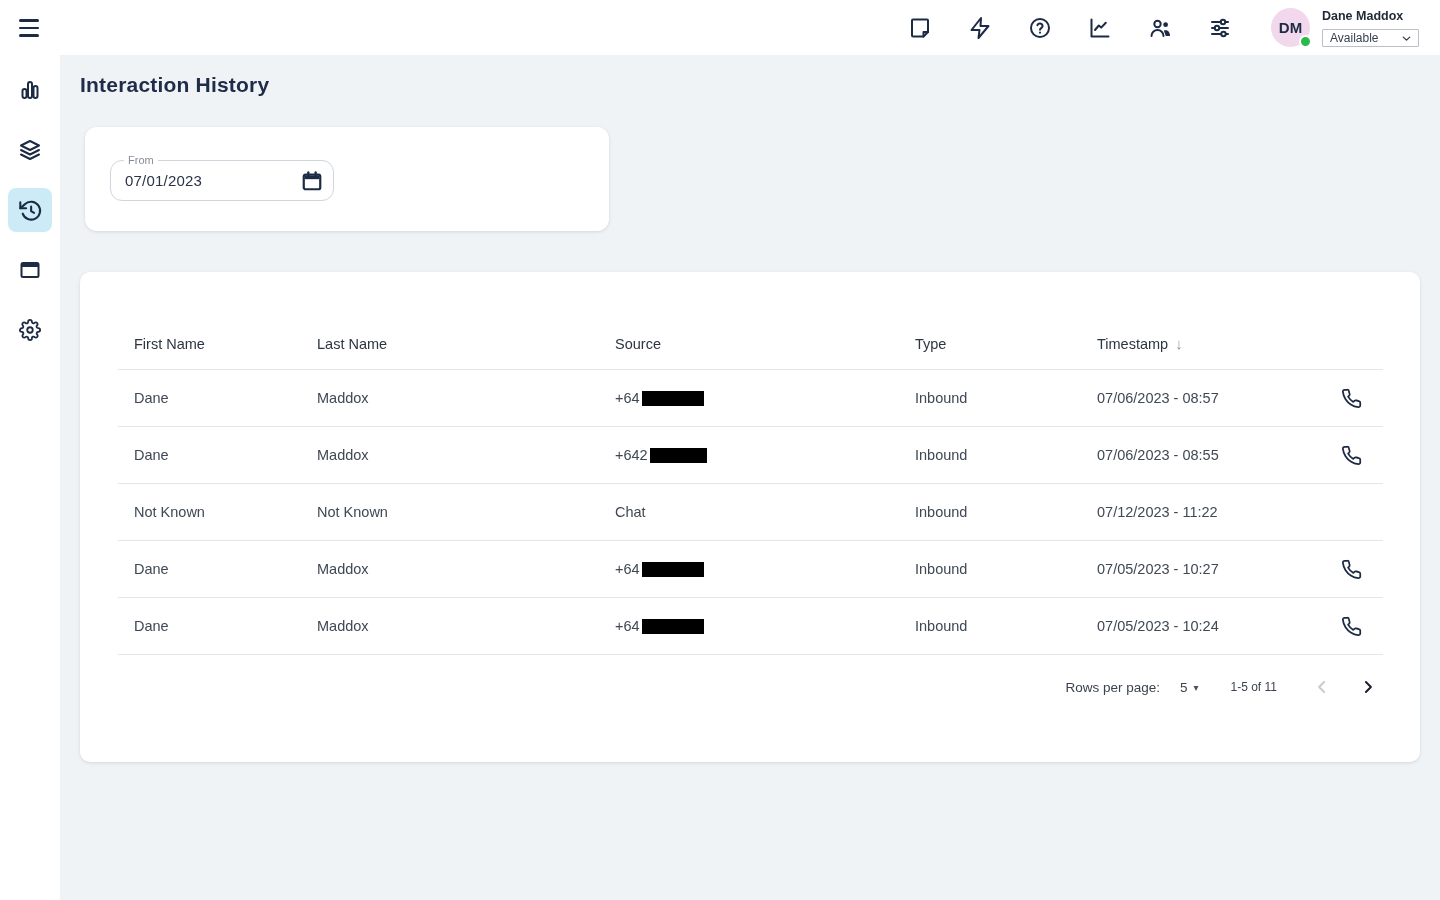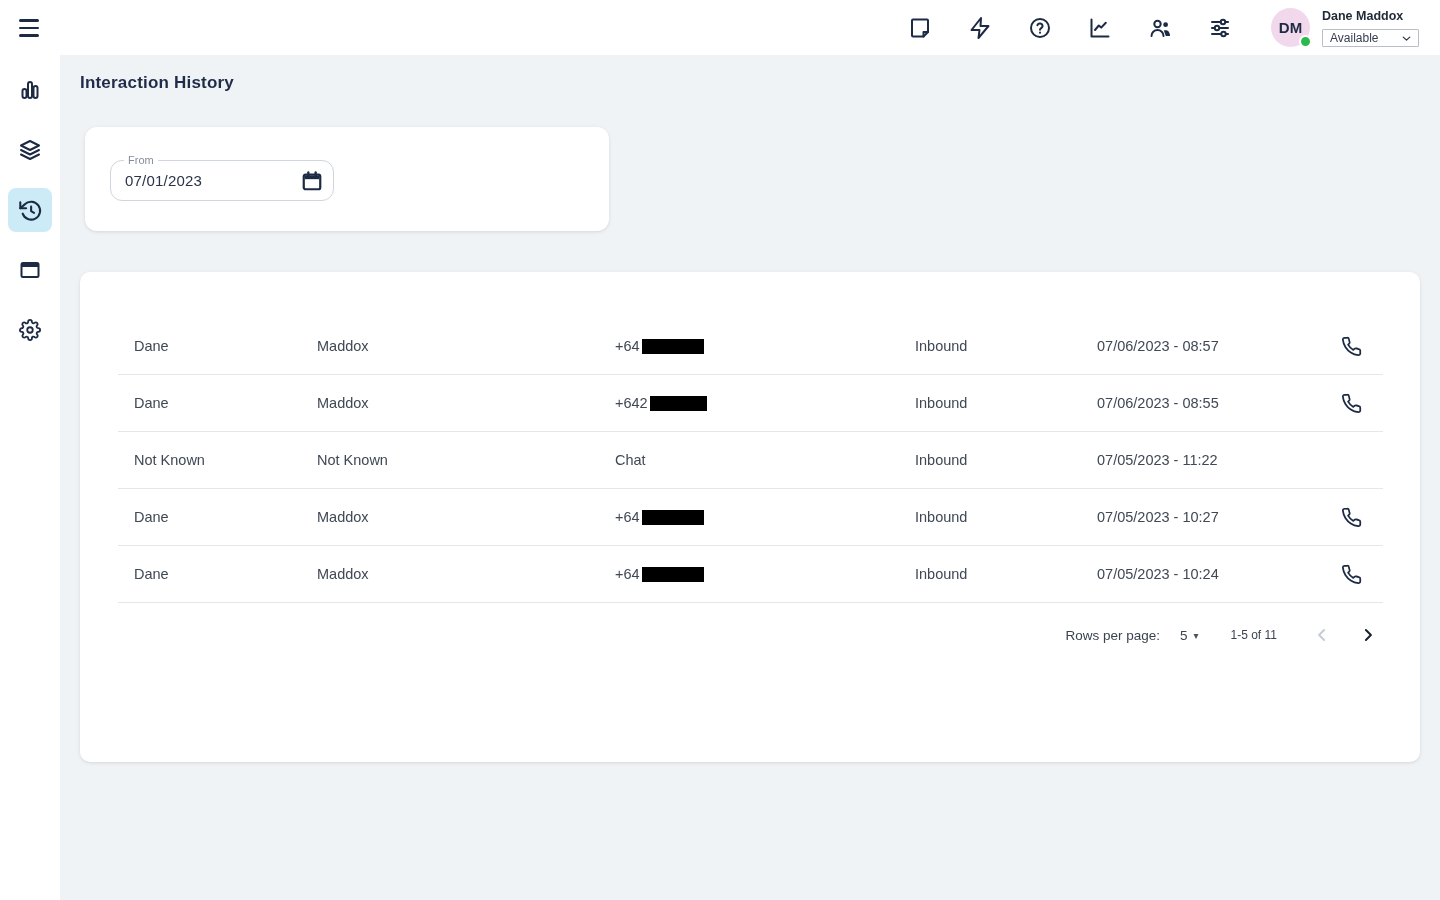--- a/index.html
+++ b/index.html
@@ -17,21 +17,21 @@
   .user-name { position:absolute; left:1322px; top:9px; font-size:12.5px; font-weight:bold; color:#1f2937; }
   .status-select { position:absolute; left:1322px; top:29px; width:97px; height:18px; border:1px solid #b9bec7; border-radius:1px; background:#ffffff; display:flex; align-items:center; justify-content:space-between; padding:0 5px 0 7px; font-size:12px; color:#374151; cursor:pointer; }
 
   
   .sidebar { position:absolute; left:0; top:55px; width:60px; height:845px; background:#ffffff; z-index:2; }
   .nav-item { position:absolute; left:8px; width:44px; height:44px; border-radius:8px; display:flex; align-items:center; justify-content:center; cursor:pointer; background:transparent; border:none; }
   .nav-item.active { background:#cdeaf7; }
 
   
   .content { position:absolute; left:60px; top:55px; width:1380px; height:845px; background:#f0f3f5; }
-  .page-title { position:absolute; left:20px; top:18px; font-size:17px; font-weight:bold; color:#1f2c49; letter-spacing:.2px; }
+  .page-title { position:absolute; left:20px; top:18px; font-size:21px; font-weight:bold; color:#1f2c49; letter-spacing:.2px; }
 
   .filter-card { position:absolute; left:25px; top:72px; width:524px; height:104px; background:#ffffff; border-radius:12px; box-shadow:0 1px 4px rgba(20,30,50,.08), 0 1px 2px rgba(20,30,50,.05); }
   .date-field { position:absolute; top:33px; width:224px; height:41px; border:1px solid #cfd6dd; border-radius:12px; background:#ffffff; cursor:text; }
   .date-field.from { left:25px; }
   .date-field.to { left:270px; }
   .date-label { position:absolute; top:-7px; left:13px; background:#ffffff; padding:0 4px; font-size:11px; color:#858d99; line-height:12px; }
   .date-value { position:absolute; left:14px; top:0; line-height:39px; font-size:15px; color:#2a3347; font-weight:500; letter-spacing:.2px; }
   .cal-btn { position:absolute; right:10px; top:9px; width:22px; height:22px; border:none; background:none; padding:0; cursor:pointer; }
 
   .table-card { position:absolute; left:20px; top:217px; width:1340px; height:490px; background:#ffffff; border-radius:10px; box-shadow:0 1px 4px rgba(20,30,50,.08), 0 1px 2px rgba(20,30,50,.05); }
@@ -174,20 +174,39 @@
             <line x1="16" y1="2.5" x2="16" y2="7"></line>
             <rect x="4" y="6" width="16" height="4" fill="#1c2a44" stroke="none"></rect>
           </svg>
         </button>
       </div>
     </section>
 
     <section class="table-card">
       <div class="table">
 
+        <div class="trow head">
+          <div class="th">
+              <span>First Name</span>
+            </div>
+          <div class="th">
+              <span>Last Name</span>
+            </div>
+          <div class="th">
+              <span>Source</span>
+            </div>
+          <div class="th">
+              <span>Type</span>
+            </div>
+          <div class="th">
+              <span>Timestamp</span>
+              <span class="sort-arrow">↓</span>
+            </div>
+          <div></div>
+        </div>
 
         <div class="trow body">
           <div class="td">Dane</div>
           <div class="td">Maddox</div>
           <div class="td"><span>+64</span><span class="redact"></span></div>
           <div class="td">Inbound</div>
           <div class="td">07/06/2023 - 08:57</div>
           <button class="phone-btn">
             <svg width="21" height="21" viewBox="0 0 24 24" fill="none" stroke="#1c2a44" stroke-width="2" stroke-linecap="round" stroke-linejoin="round">
                 <path d="M22 16.92v3a2 2 0 0 1-2.18 2 19.79 19.79 0 0 1-8.63-3.07 19.5 19.5 0 0 1-6-6 19.79 19.79 0 0 1-3.07-8.67A2 2 0 0 1 4.11 2h3a2 2 0 0 1 2 1.72 12.84 12.84 0 0 0 .7 2.81 2 2 0 0 1-.45 2.11L8.09 9.91a16 16 0 0 0 6 6l1.27-1.27a2 2 0 0 1 2.11-.45 12.84 12.84 0 0 0 2.81.7A2 2 0 0 1 22 16.92z"></path>
@@ -206,21 +225,21 @@
                 <path d="M22 16.92v3a2 2 0 0 1-2.18 2 19.79 19.79 0 0 1-8.63-3.07 19.5 19.5 0 0 1-6-6 19.79 19.79 0 0 1-3.07-8.67A2 2 0 0 1 4.11 2h3a2 2 0 0 1 2 1.72 12.84 12.84 0 0 0 .7 2.81 2 2 0 0 1-.45 2.11L8.09 9.91a16 16 0 0 0 6 6l1.27-1.27a2 2 0 0 1 2.11-.45 12.84 12.84 0 0 0 2.81.7A2 2 0 0 1 22 16.92z"></path>
               </svg>
           </button>
         </div>
 
         <div class="trow body">
           <div class="td">Not Known</div>
           <div class="td">Not Known</div>
           <div class="td"><span>Chat</span></div>
           <div class="td">Inbound</div>
-          <div class="td">07/05/2023 - 11:22</div>
+          <div class="td">07/12/2023 - 11:22</div>
           <div></div>
         </div>
 
         <div class="trow body">
           <div class="td">Dane</div>
           <div class="td">Maddox</div>
           <div class="td"><span>+64</span><span class="redact"></span></div>
           <div class="td">Inbound</div>
           <div class="td">07/05/2023 - 10:27</div>
           <button class="phone-btn">

